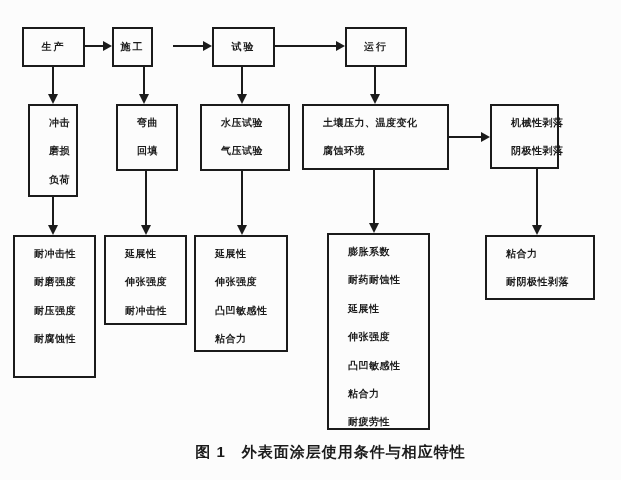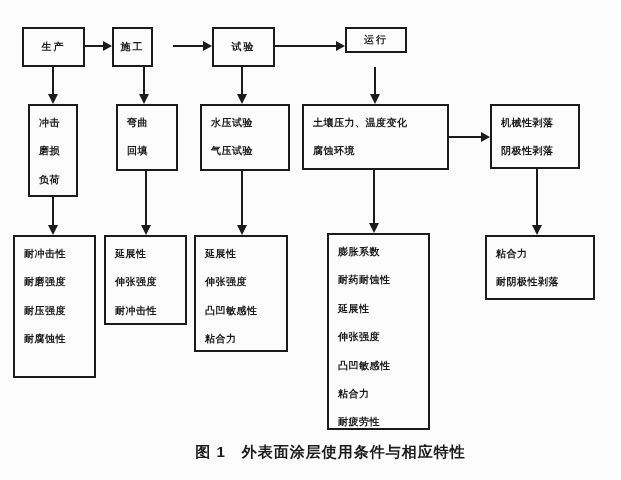--- a/index.html
+++ b/index.html
@@ -22,21 +22,21 @@
     background:var(--bg);
     font-weight:bold;
     font-size:10px;
     color:var(--ink);
   }
   .stage{
     display:flex;align-items:center;justify-content:center;
     letter-spacing:2px;
   }
   .list{
-    padding:3px 4px 0 9px;
+    padding:3px 4px 0 19px;
   }
   .list .line{
     line-height:28.4px;
     white-space:nowrap;
     letter-spacing:0.5px;
   }
   .hline{position:absolute;height:2px;background:var(--ink);}
   .vline{position:absolute;width:2px;background:var(--ink);}
   .ah-r{
     position:absolute;width:0;height:0;
@@ -67,42 +67,42 @@
 
   <div class="box stage" style="left:22px;top:27px;width:63px;height:40px">
     <span>生产</span>
   </div>
   <div class="box stage" style="left:112px;top:27px;width:41px;height:40px">
     <span>施工</span>
   </div>
   <div class="box stage" style="left:212px;top:27px;width:63px;height:40px">
     <span>试验</span>
   </div>
-  <div class="box stage" style="left:345px;top:27px;width:62px;height:26px">
+  <div class="box stage" style="left:345px;top:27px;width:62px;height:40px">
     <span>运行</span>
   </div>
 
   <div class="box list" style="left:28px;top:104px;width:50px;height:93px">
       <div class="line">冲击</div>
       <div class="line">磨损</div>
       <div class="line">负荷</div>
     </div>
   <div class="box list" style="left:116px;top:104px;width:62px;height:67px">
       <div class="line">弯曲</div>
       <div class="line">回填</div>
     </div>
   <div class="box list" style="left:200px;top:104px;width:90px;height:67px">
       <div class="line">水压试验</div>
       <div class="line">气压试验</div>
     </div>
   <div class="box list" style="left:302px;top:104px;width:147px;height:66px">
       <div class="line">土壤压力、温度变化</div>
       <div class="line">腐蚀环境</div>
     </div>
-  <div class="box list" style="left:490px;top:104px;width:90px;height:65px">
+  <div class="box list" style="left:490px;top:104px;width:69px;height:65px">
       <div class="line">机械性剥落</div>
       <div class="line">阴极性剥落</div>
     </div>
 
   <div class="box list" style="left:13px;top:235px;width:83px;height:143px">
       <div class="line">耐冲击性</div>
       <div class="line">耐磨强度</div>
       <div class="line">耐压强度</div>
       <div class="line">耐腐蚀性</div>
     </div>

